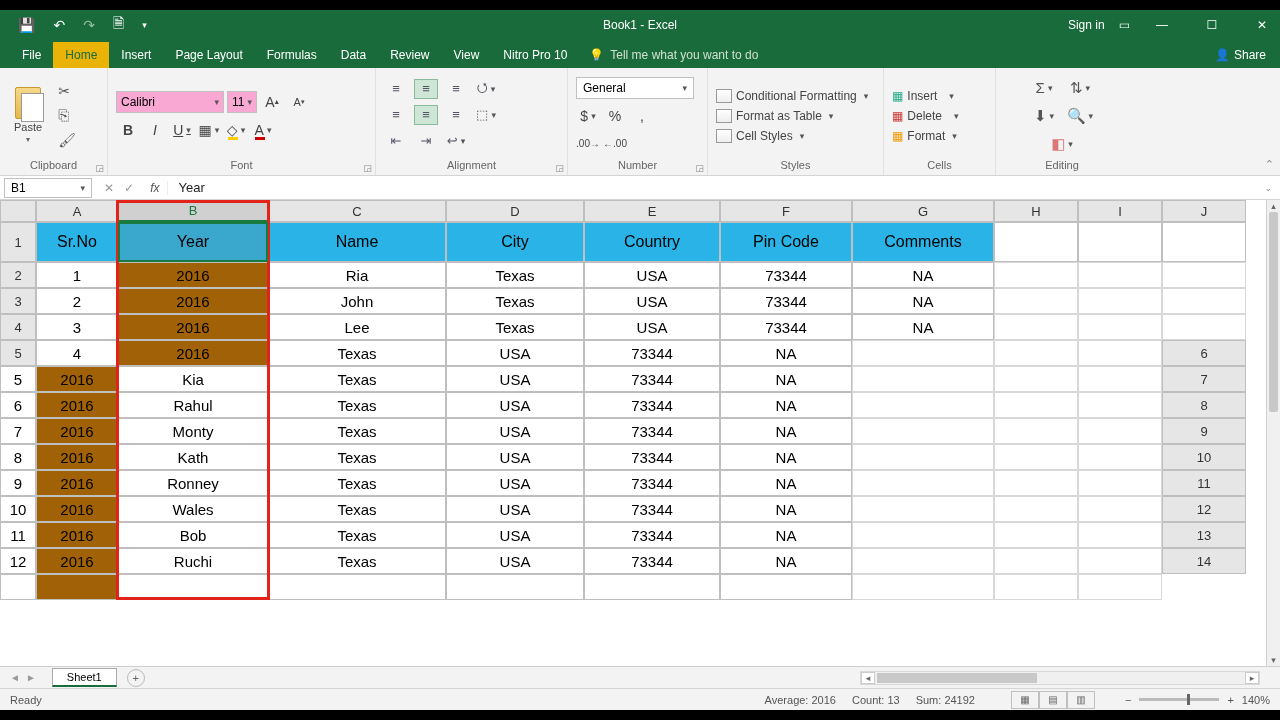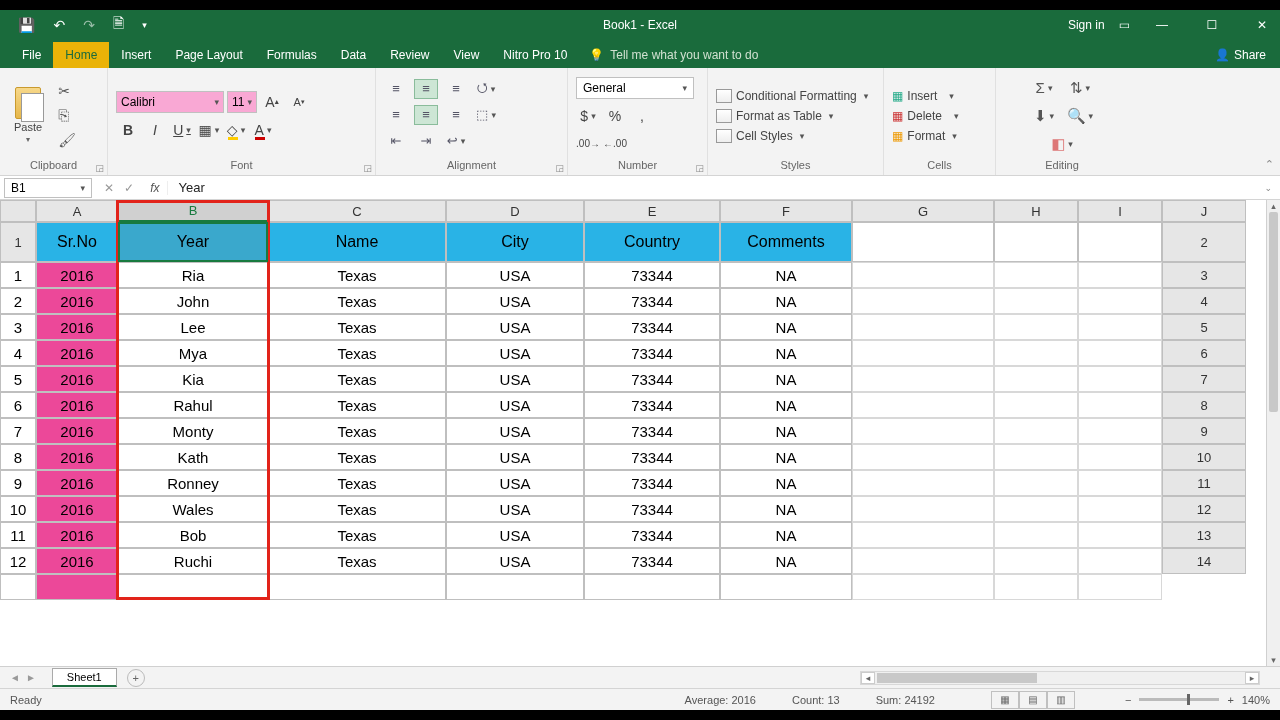--- a/index.html
+++ b/index.html
@@ -81,40 +81,40 @@
 .fx-label { font-style: italic; color: #555; font-size: 12px; margin-left: 6px; }
 .formula-input { flex: 1; font-size: 13px; padding: 0 10px; color: #222; }
 
 
 .grid-wrap { flex: 1; position: relative; overflow: hidden; background: #fff; }
 .grid { display: grid; }
 .colhdr, .rowhdr, .corner { background: #e6e6e6; border: 1px solid #bfbfbf; font-size: 13px; color: #333; display: flex; align-items: center; justify-content: center; }
 .colhdr.selected { background: #d0d0d0; color: #187a3f; font-weight: 500; border-bottom: 2px solid #187a3f; }
 .cell { border: 1px solid #bfbfbf; font-size: 15px; display: flex; align-items: center; justify-content: center; background: #fff; color: #000; padding: 0 4px; }
 .cell.header { background: #29b3e6; font-size: 16px; color: #000; }
-.cell.selcol { background: #ec4899; }
+.cell.selcol { background: #a16207; }
 .cell.selcol.header { background: #3aa8cc; }
 .red-highlight { position: absolute; border: 3px solid #e2231a; pointer-events: none; }
 .green-sel { position: absolute; border: 2px solid #187a3f; pointer-events: none; }
 .vscroll { position: absolute; right: 0; top: 0; bottom: 0; width: 14px; background: #f0f0f0; border-left: 1px solid #d0d0d0; }
 .vscroll .thumb { position: absolute; left: 2px; right: 2px; top: 12px; height: 200px; background: #c8c8c8; border-radius: 2px; }
 .vscroll .arr { position: absolute; left: 0; right: 0; height: 12px; display: flex; align-items: center; justify-content: center; font-size: 9px; color: #666; }
 
 
 .sheetbar { height: 22px; background: #f3f3f3; border-top: 1px solid #d0d0d0; display: flex; align-items: center; position: relative; }
 .sheet-nav { display: flex; gap: 6px; padding: 0 10px; color: #999; font-size: 10px; }
 .sheet-tab { background: #fff; border: 1px solid #aaa; border-bottom: 2px solid #1a6b3c; padding: 2px 14px; font-size: 11px; margin-left: 6px; }
 .sheet-add { width: 18px; height: 18px; border: 1px solid #bbb; border-radius: 50%; display: flex; align-items: center; justify-content: center; font-size: 11px; color: #666; margin-left: 10px; }
 .hscroll { position: absolute; right: 20px; width: 400px; height: 14px; top: 4px; background: #f0f0f0; border: 1px solid #d8d8d8; }
 .hscroll .arr { position: absolute; top: 0; bottom: 0; width: 14px; display: flex; align-items: center; justify-content: center; font-size: 9px; color: #666; background: #fff; border: 1px solid #ccc; }
 .hscroll .thumb { position: absolute; top: 1px; bottom: 1px; left: 16px; width: 160px; background: #c8c8c8; }
 
 
 .statusbar { height: 22px; background: #f3f3f3; border-top: 1px solid #d4d4d4; display: flex; align-items: center; font-size: 11px; color: #555; padding: 4px 10px; }
-.statusbar .stats { margin-left: auto; display: flex; gap: 36px; align-items: center; }
+.statusbar .stats { margin-left: auto; display: flex; gap: 16px; align-items: center; }
 .view-btns { display: flex; gap: 0; margin-left: 20px; }
 .view-btn { width: 28px; height: 18px; border: 1px solid #c0c0c0; display: flex; align-items: center; justify-content: center; font-size: 10px; color: #666; }
 .zoom { display: flex; align-items: center; gap: 8px; margin-left: 14px; }
 .zoom-track { width: 80px; height: 3px; background: #bbb; position: relative; }
 .zoom-thumb { position: absolute; top: -4px; left: 48px; width: 3px; height: 11px; background: #666; }
 
 .collapse-ribbon { position: absolute; right: 6px; bottom: 4px; font-size: 11px; color: #888; }
 </style>
 </head>
 <body>
@@ -339,20 +339,21 @@
         <div class="colhdr">G</div>
         <div class="colhdr">H</div>
         <div class="colhdr">I</div>
         <div class="colhdr">J</div>
         <div class="rowhdr">1</div>
         <div class="cell header">Sr.No</div>
         <div class="cell header selcol">Year</div>
         <div class="cell header">Name</div>
         <div class="cell header">City</div>
         <div class="cell header">Country</div>
+        <div class="cell header">Pin Code</div>
         <div class="cell header">Comments</div>
         <div class="cell"></div>
         <div class="cell"></div>
         <div class="cell"></div>
         <div class="rowhdr">2</div>
         <div class="cell">1</div>
         <div class="cell selcol">2016</div>
         <div class="cell">Ria</div>
         <div class="cell">Texas</div>
         <div class="cell">USA</div>
@@ -379,21 +380,20 @@
         <div class="cell">Texas</div>
         <div class="cell">USA</div>
         <div class="cell">73344</div>
         <div class="cell">NA</div>
         <div class="cell" style="border: 1px solid rgb(216, 216, 216);"></div>
         <div class="cell" style="border: 1px solid rgb(216, 216, 216);"></div>
         <div class="cell" style="border: 1px solid rgb(216, 216, 216);"></div>
         <div class="rowhdr">5</div>
         <div class="cell">4</div>
         <div class="cell selcol">2016</div>
-        <div class="cell">Mya</div>
         <div class="cell">Texas</div>
         <div class="cell">USA</div>
         <div class="cell">73344</div>
         <div class="cell">NA</div>
         <div class="cell" style="border: 1px solid rgb(216, 216, 216);"></div>
         <div class="cell" style="border: 1px solid rgb(216, 216, 216);"></div>
         <div class="cell" style="border: 1px solid rgb(216, 216, 216);"></div>
         <div class="rowhdr">6</div>
         <div class="cell">5</div>
         <div class="cell selcol">2016</div>

